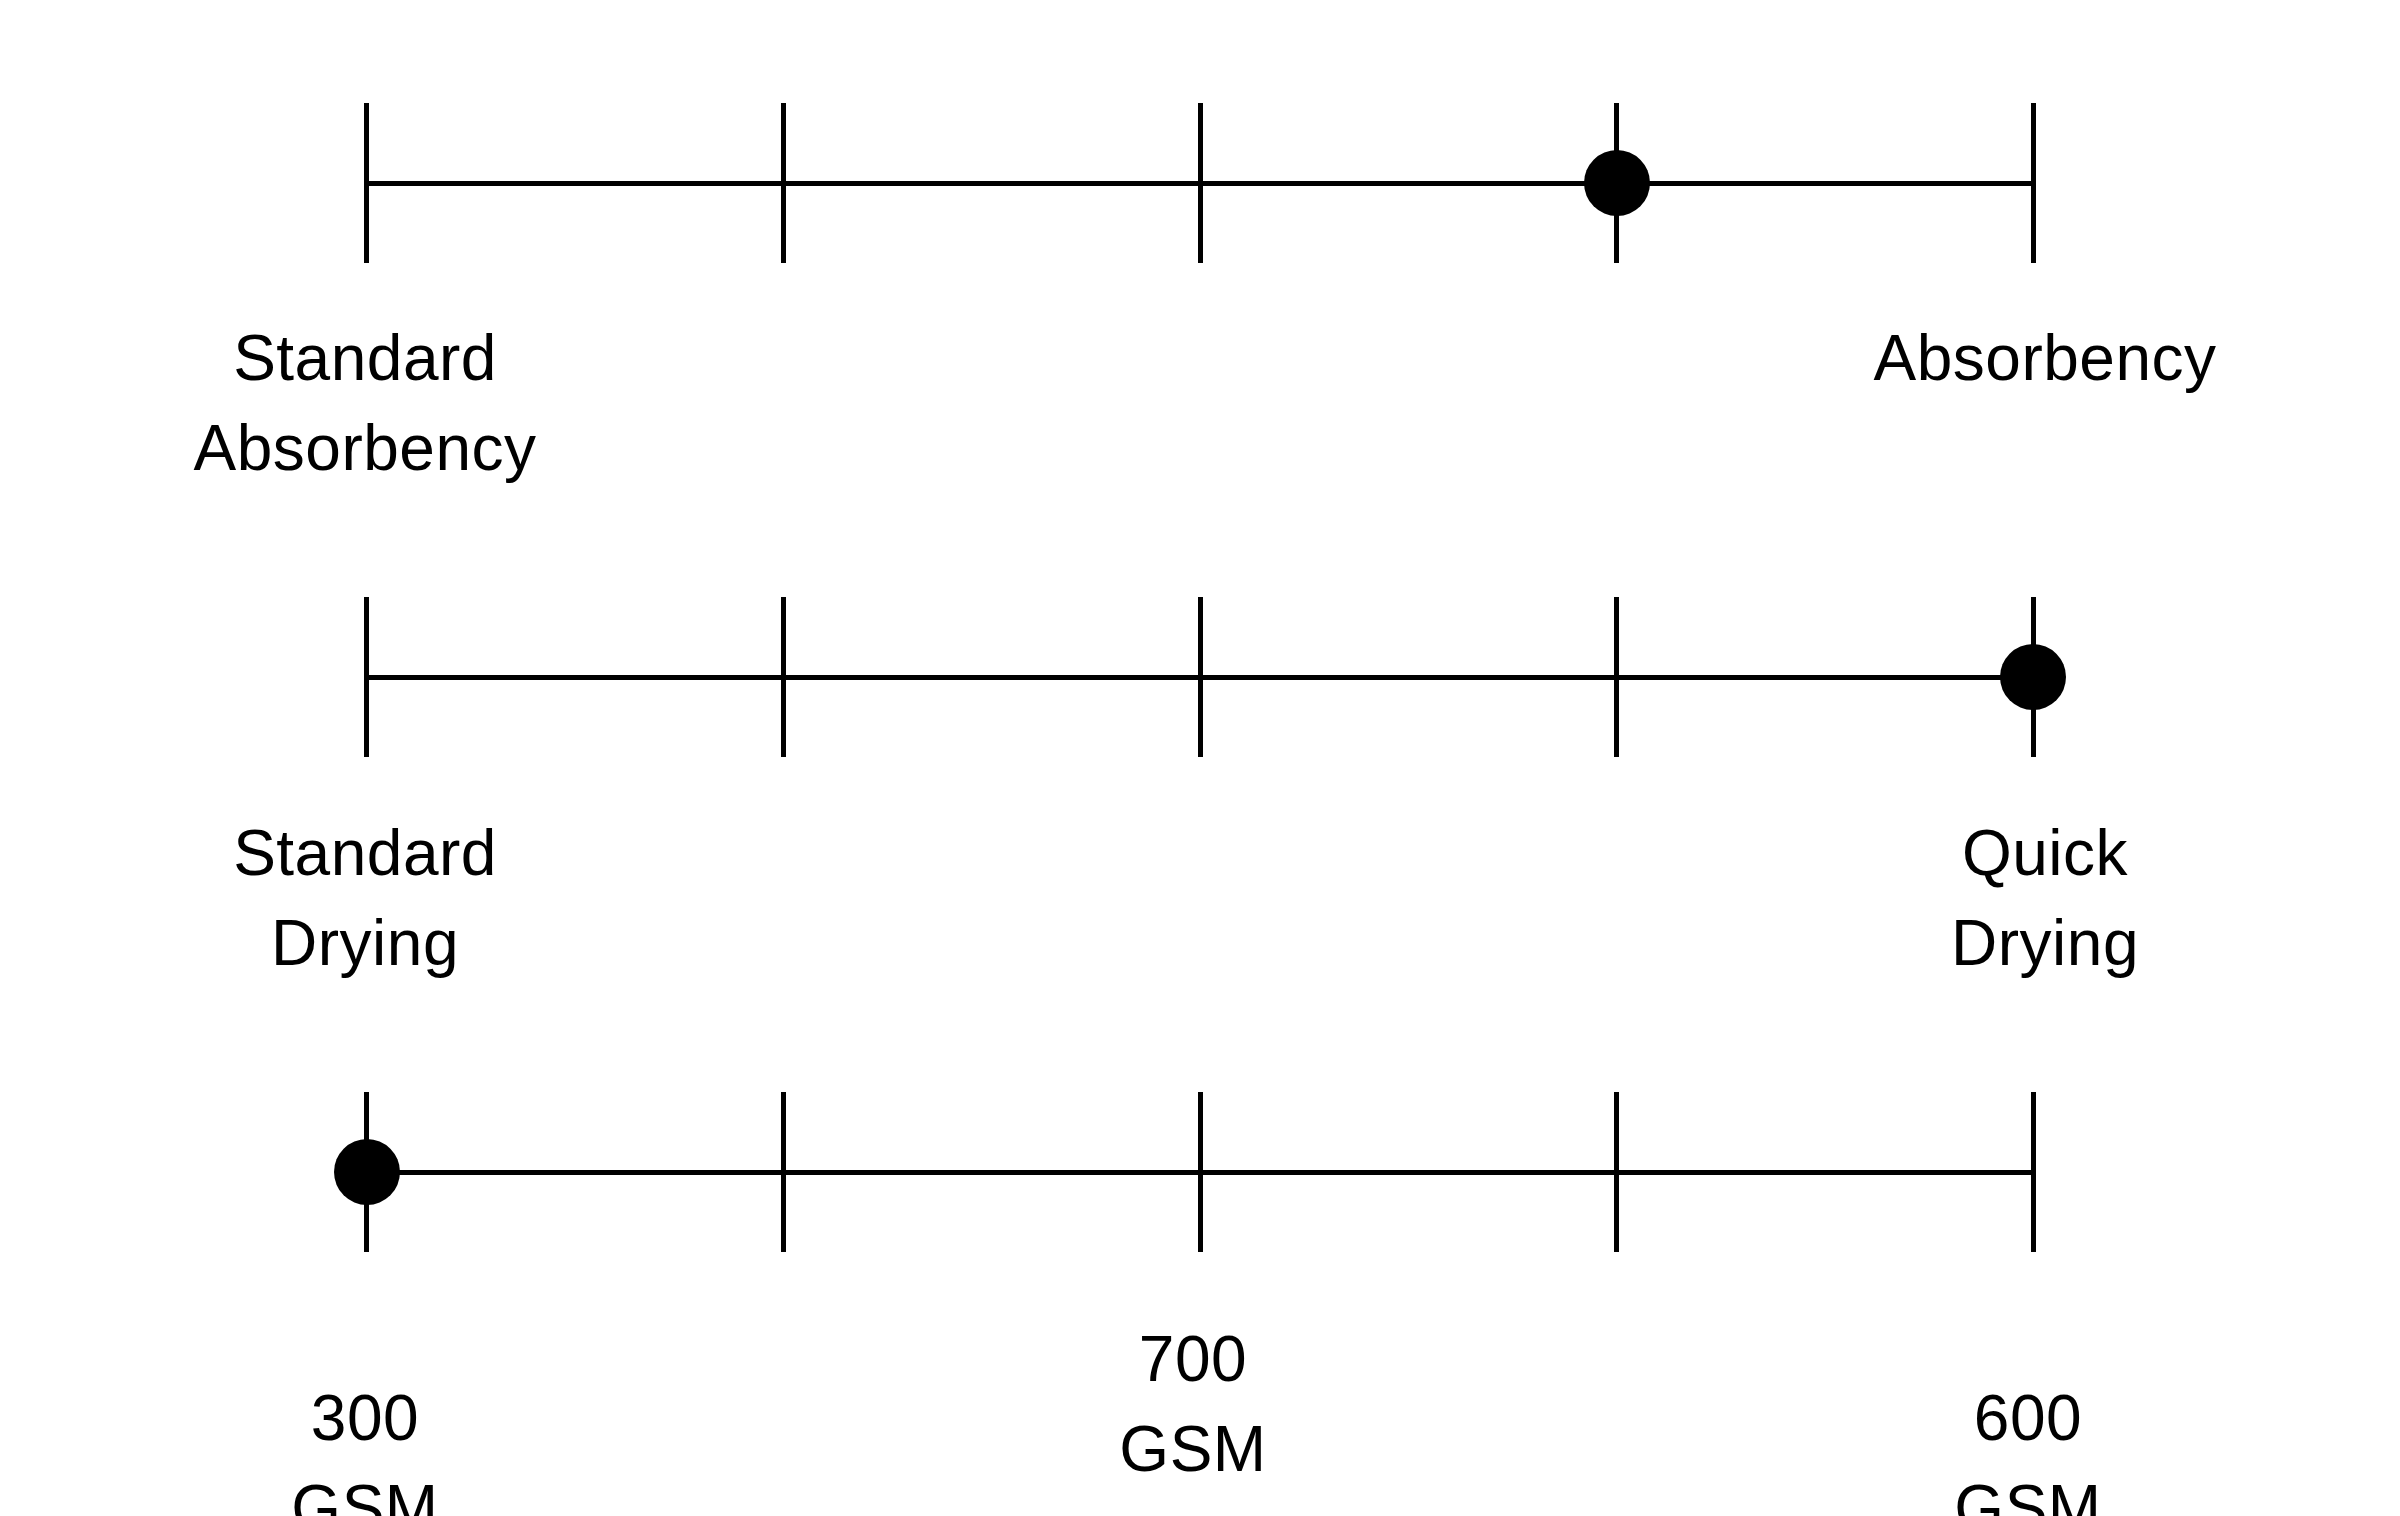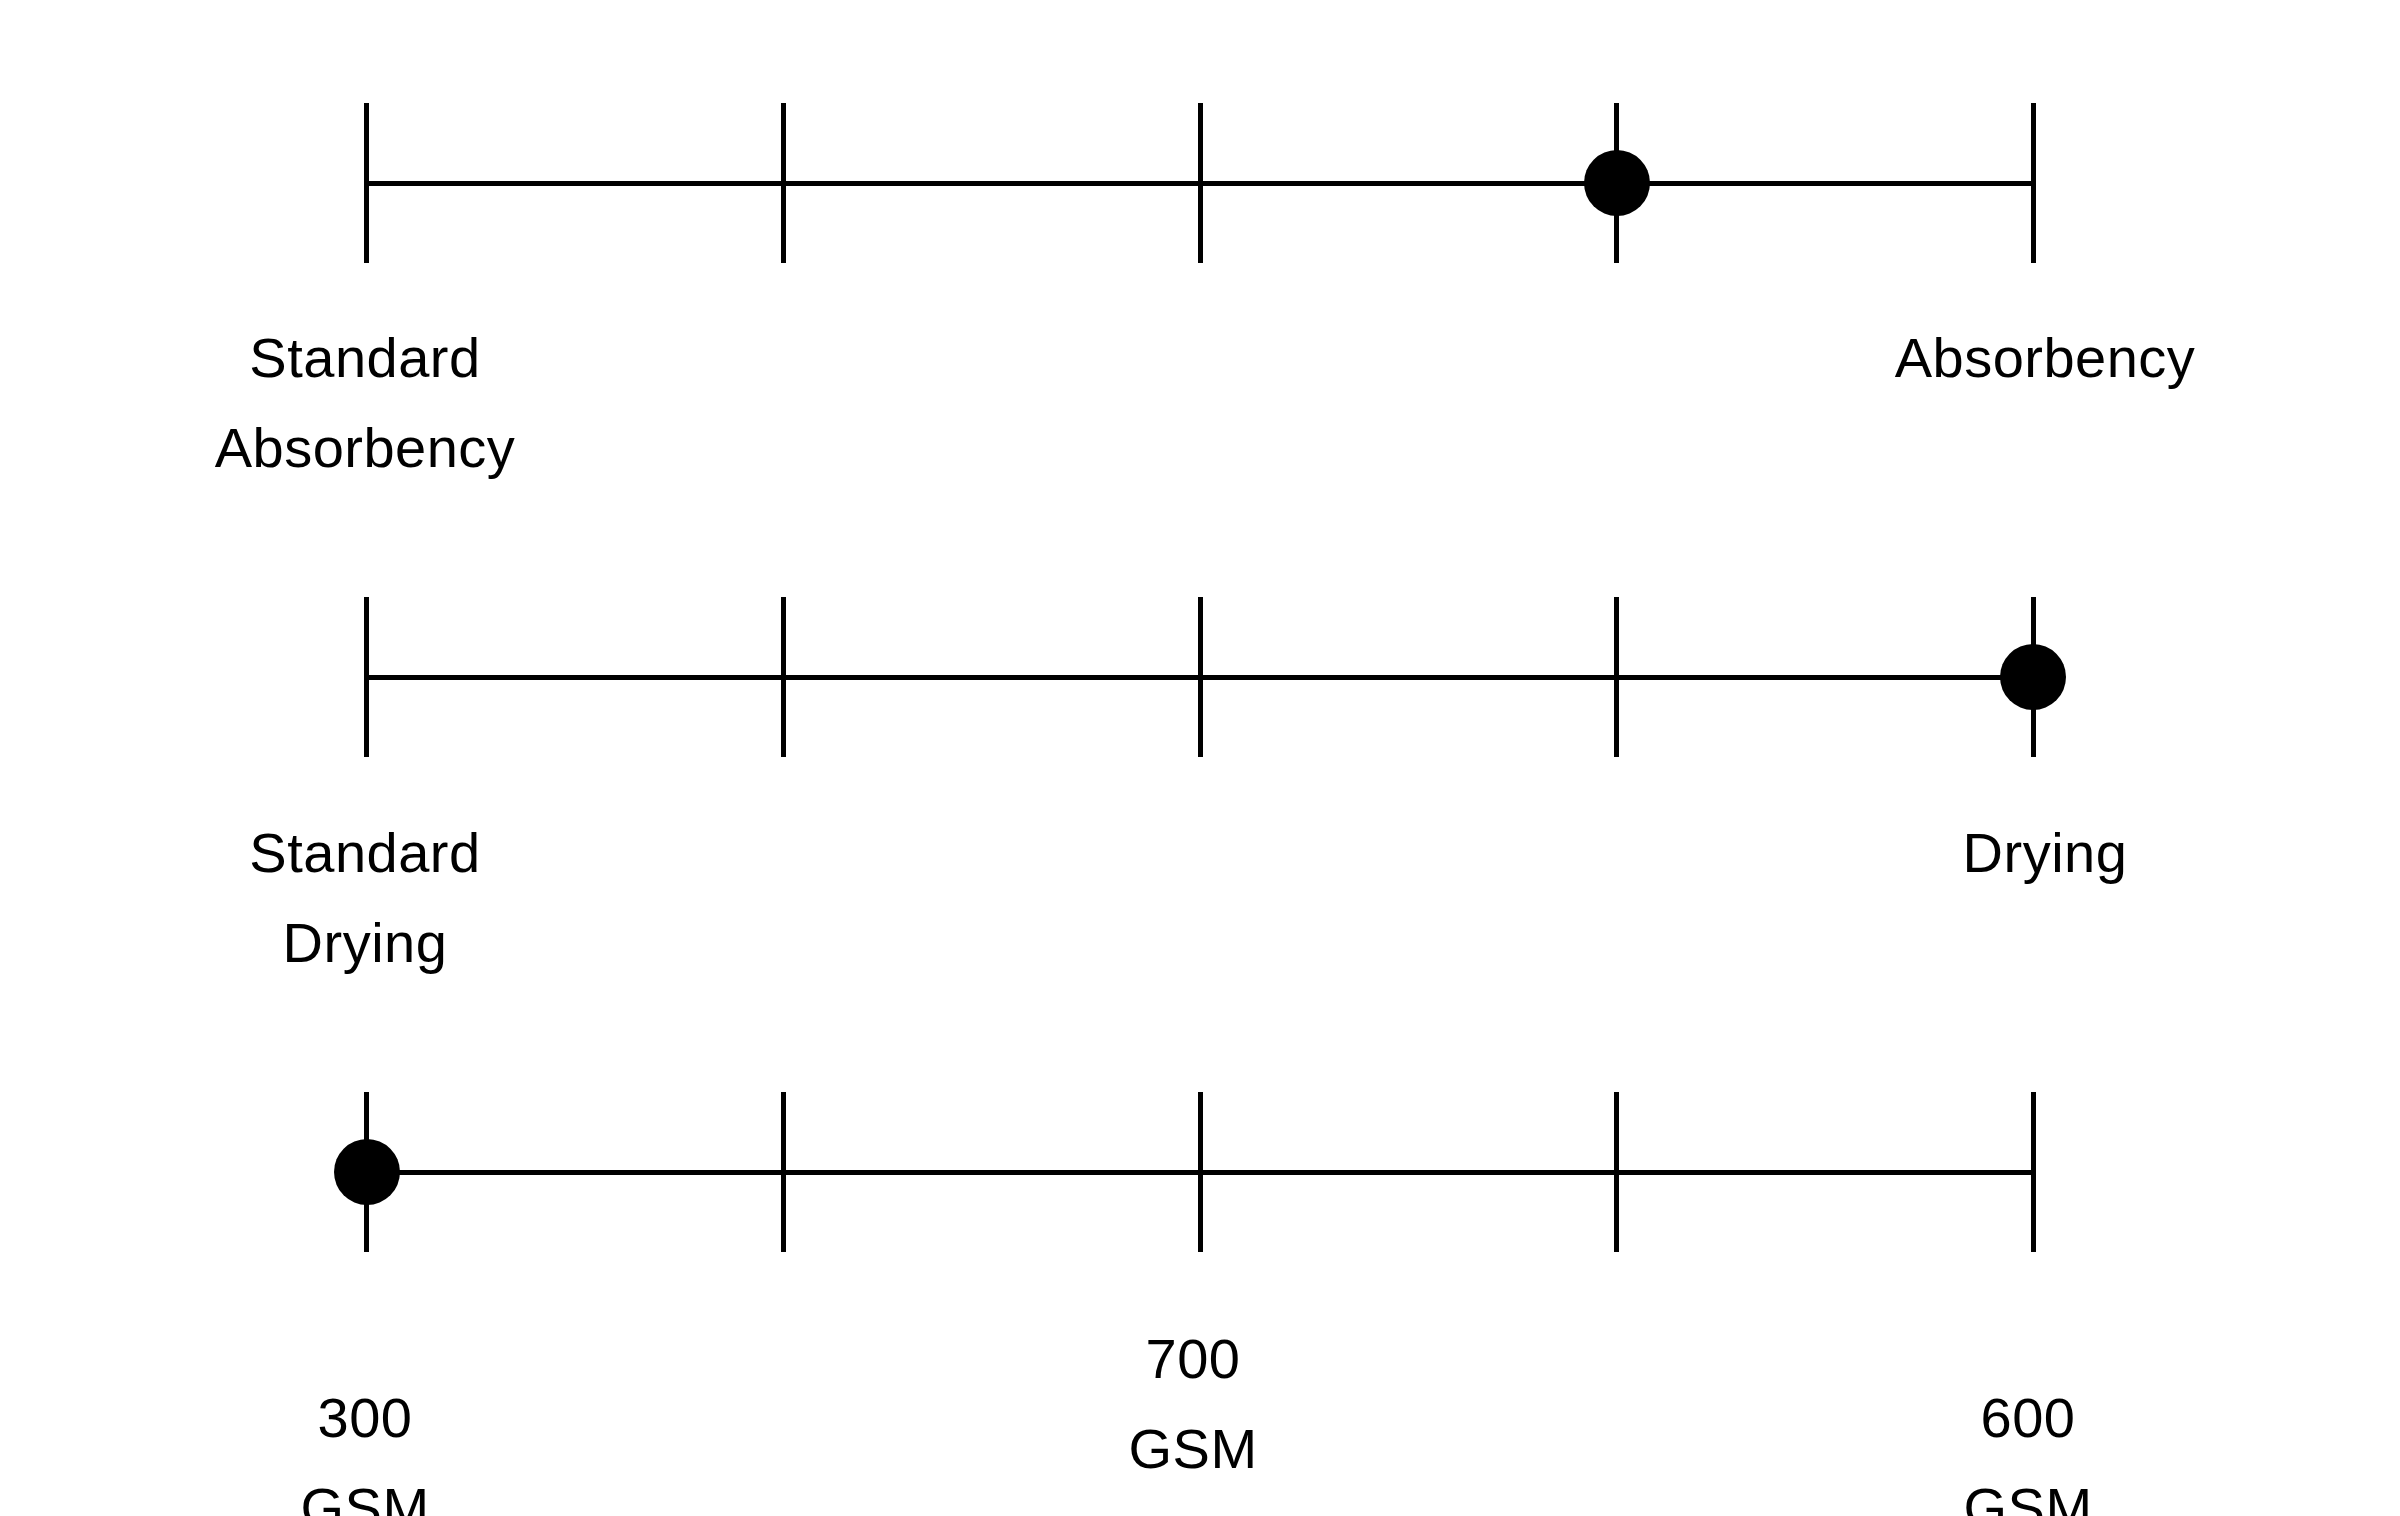--- a/index.html
+++ b/index.html
@@ -11,21 +11,21 @@
     color:#000000;
     overflow:hidden;
   }
   .hline{position:absolute;height:5px;background:#000;left:367px;width:1666px;}
   .tick{position:absolute;width:5px;height:160px;background:#000;}
   .dot{position:absolute;width:66px;height:66px;border-radius:50%;background:#000;}
   .label{
     position:absolute;
     transform:translateX(-50%);
     text-align:center;
-    font-size:56px;
+    font-size:64px;
     line-height:90px;
     letter-spacing:0.5px;
     white-space:nowrap;
   }
   
   .s1 .hline{top:181px;}
   .s1 .tick{top:103px;}
   .s1 .dot{left:1584px;top:150px;}
   .s1 .label{top:313px;}
   
@@ -78,20 +78,21 @@
     <div class="tick t2"></div>
     <div class="tick t3"></div>
     <div class="tick t4"></div>
     <div class="tick t5"></div>
     <div class="dot"></div>
     <div class="label lx">
       <div>Standard</div>
       <div>Drying</div>
     </div>
     <div class="label rx">
+      <div>Quick</div>
       <div>Drying</div>
     </div>
   </section>
 
   <section class="scale s3">
     <div class="hline"></div>
     <div class="tick t1"></div>
     <div class="tick t2"></div>
     <div class="tick t3"></div>
     <div class="tick t4"></div>

